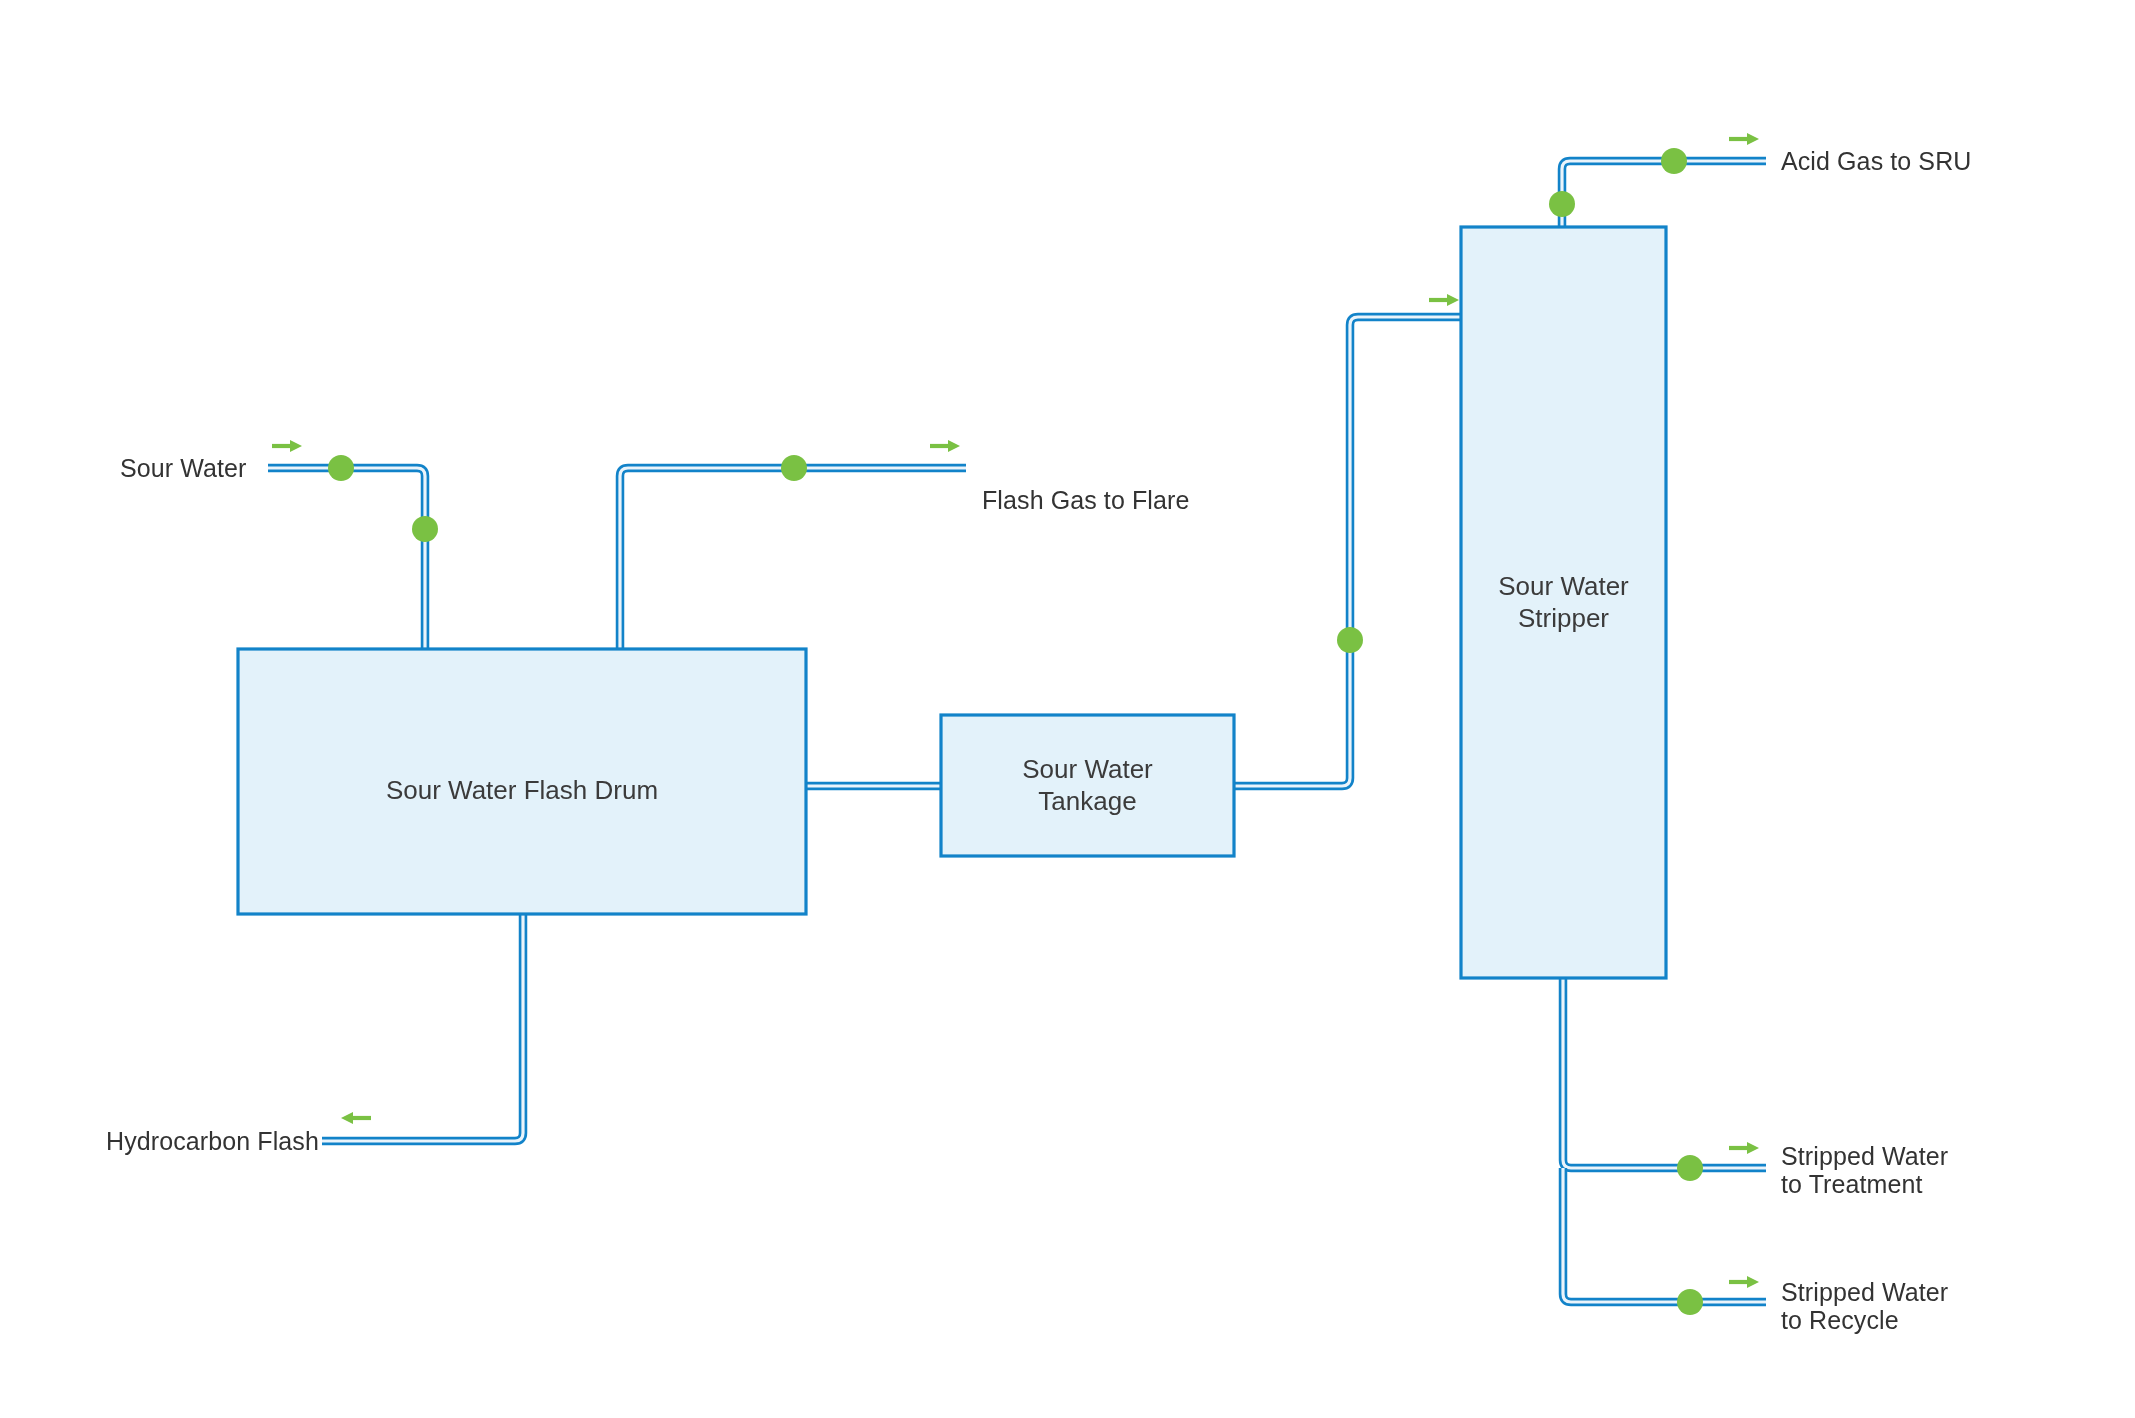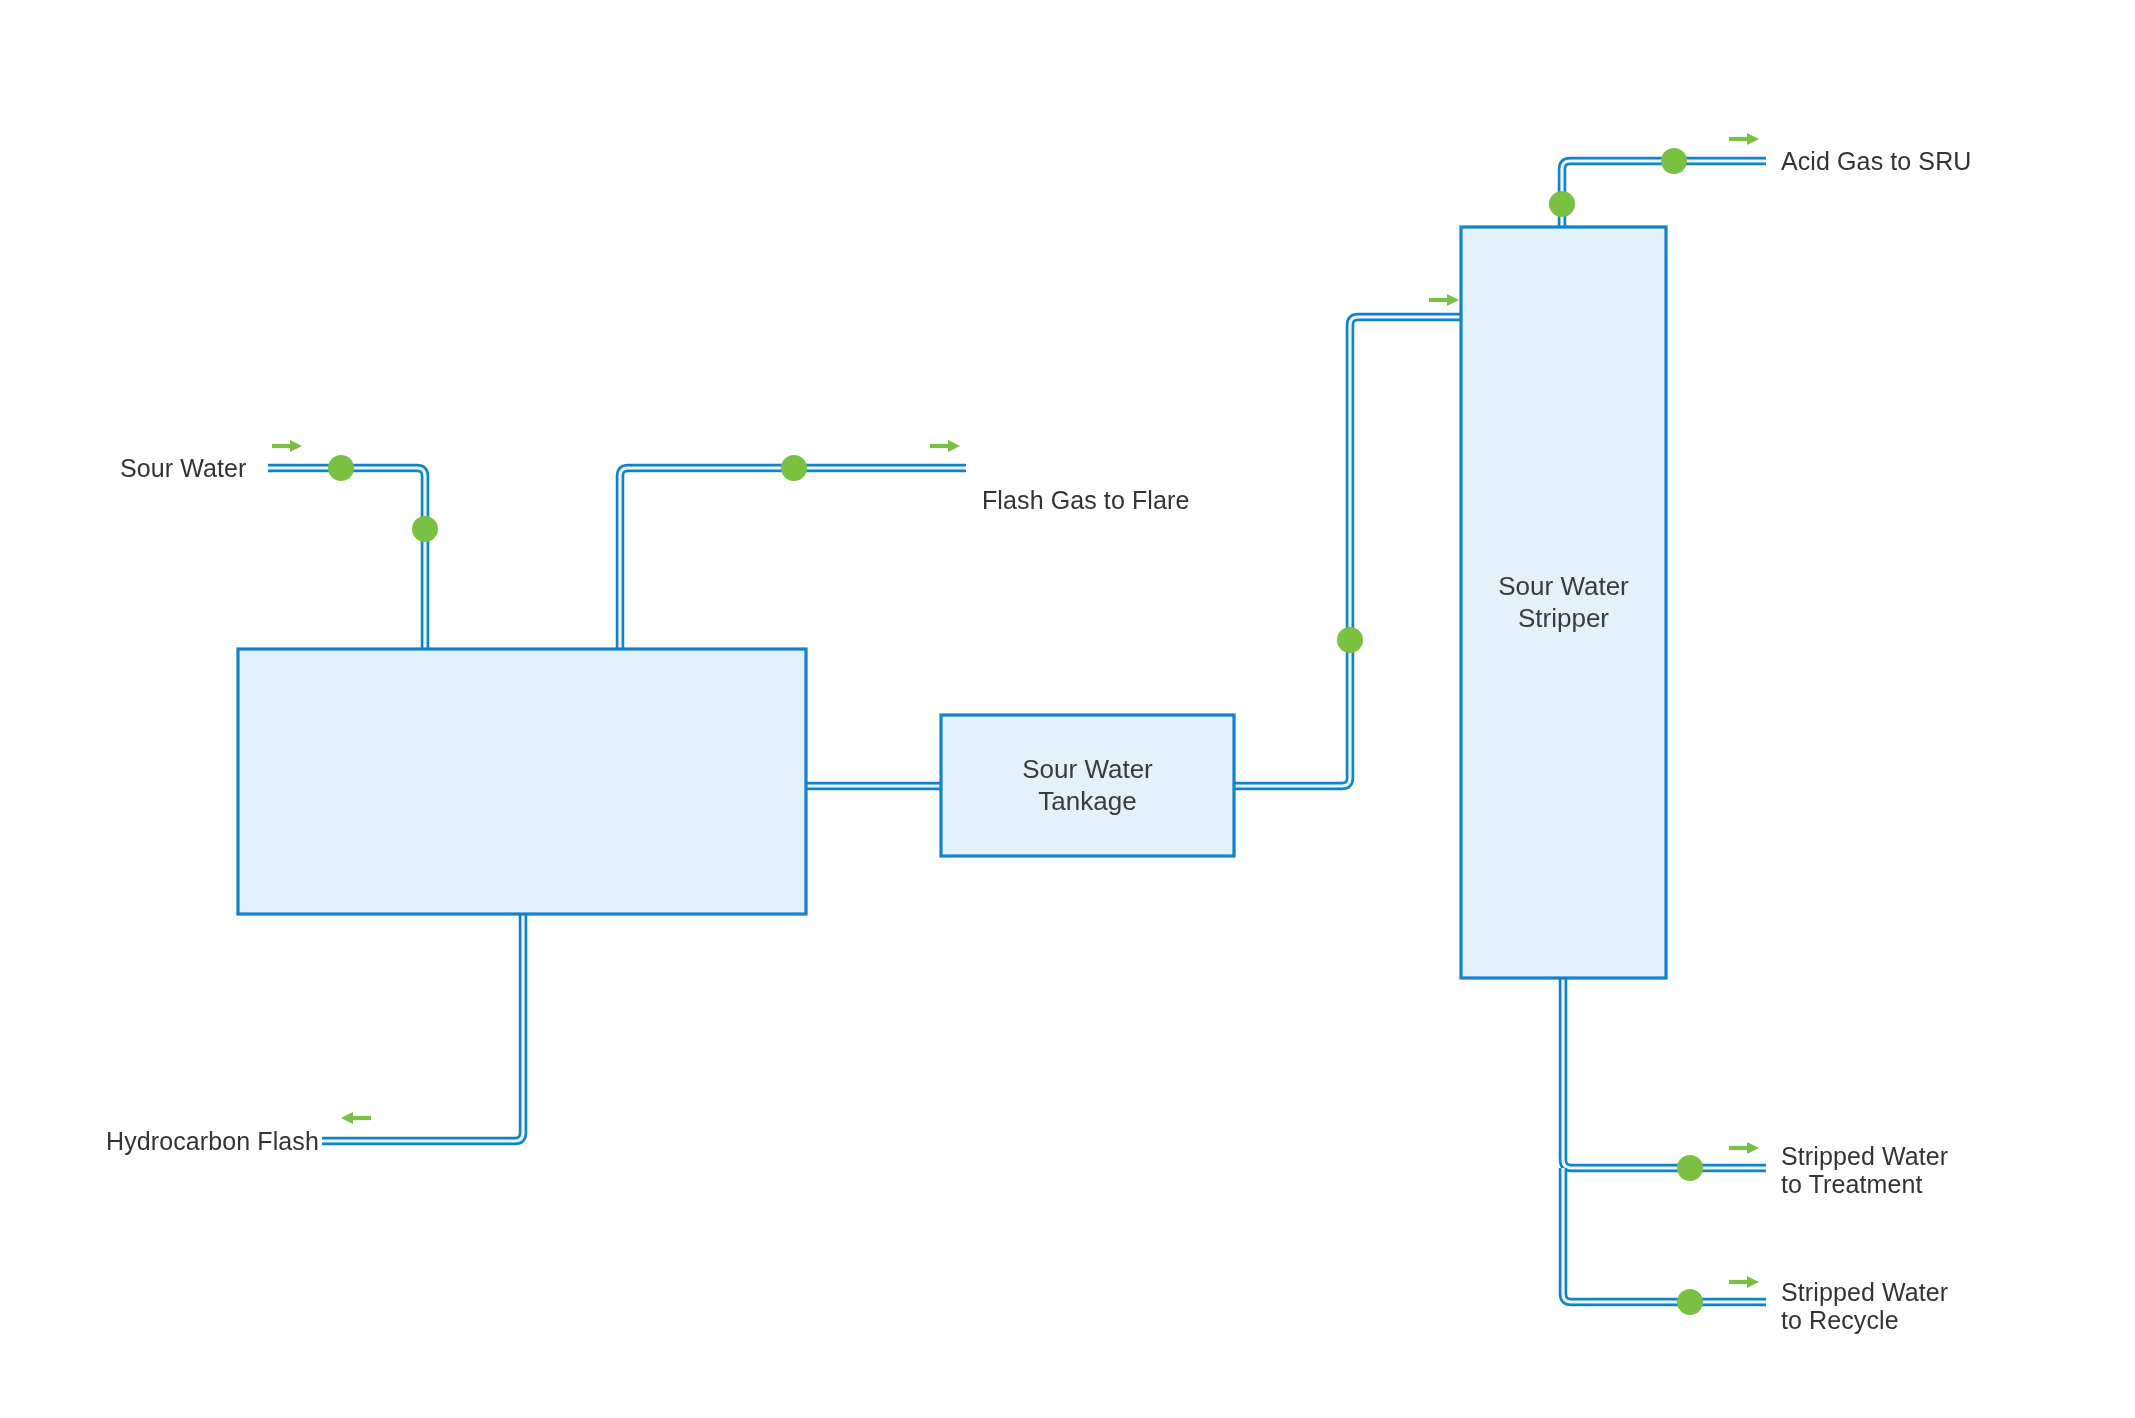--- a/index.html
+++ b/index.html
@@ -106,20 +106,21 @@
     <g>
       <path class="arw" d="M 1729 1148 L 1748 1148"></path>
       <path class="arwh" d="M 1747 1142 L 1759 1148 L 1747 1154 Z"></path>
     </g>
     <g>
       <path class="arw" d="M 1729 1282 L 1748 1282"></path>
       <path class="arwh" d="M 1747 1276 L 1759 1282 L 1747 1288 Z"></path>
     </g>
   </svg>
 
+  <div class="boxlbl" style="left:238px;top:774px;width:568px;">Sour Water Flash Drum</div>
 
   <div class="boxlbl" style="left:941px;top:753px;width:293px;">Sour Water
 Tankage</div>
 
   <div class="boxlbl" style="left:1461px;top:570px;width:205px;">Sour Water
 Stripper</div>
 
   <div class="lbl" style="left:120px;top:455px;">Sour Water</div>
 
   <div class="lbl" style="left:982px;top:455px;margin-top:32px;">Flash Gas to Flare</div>

